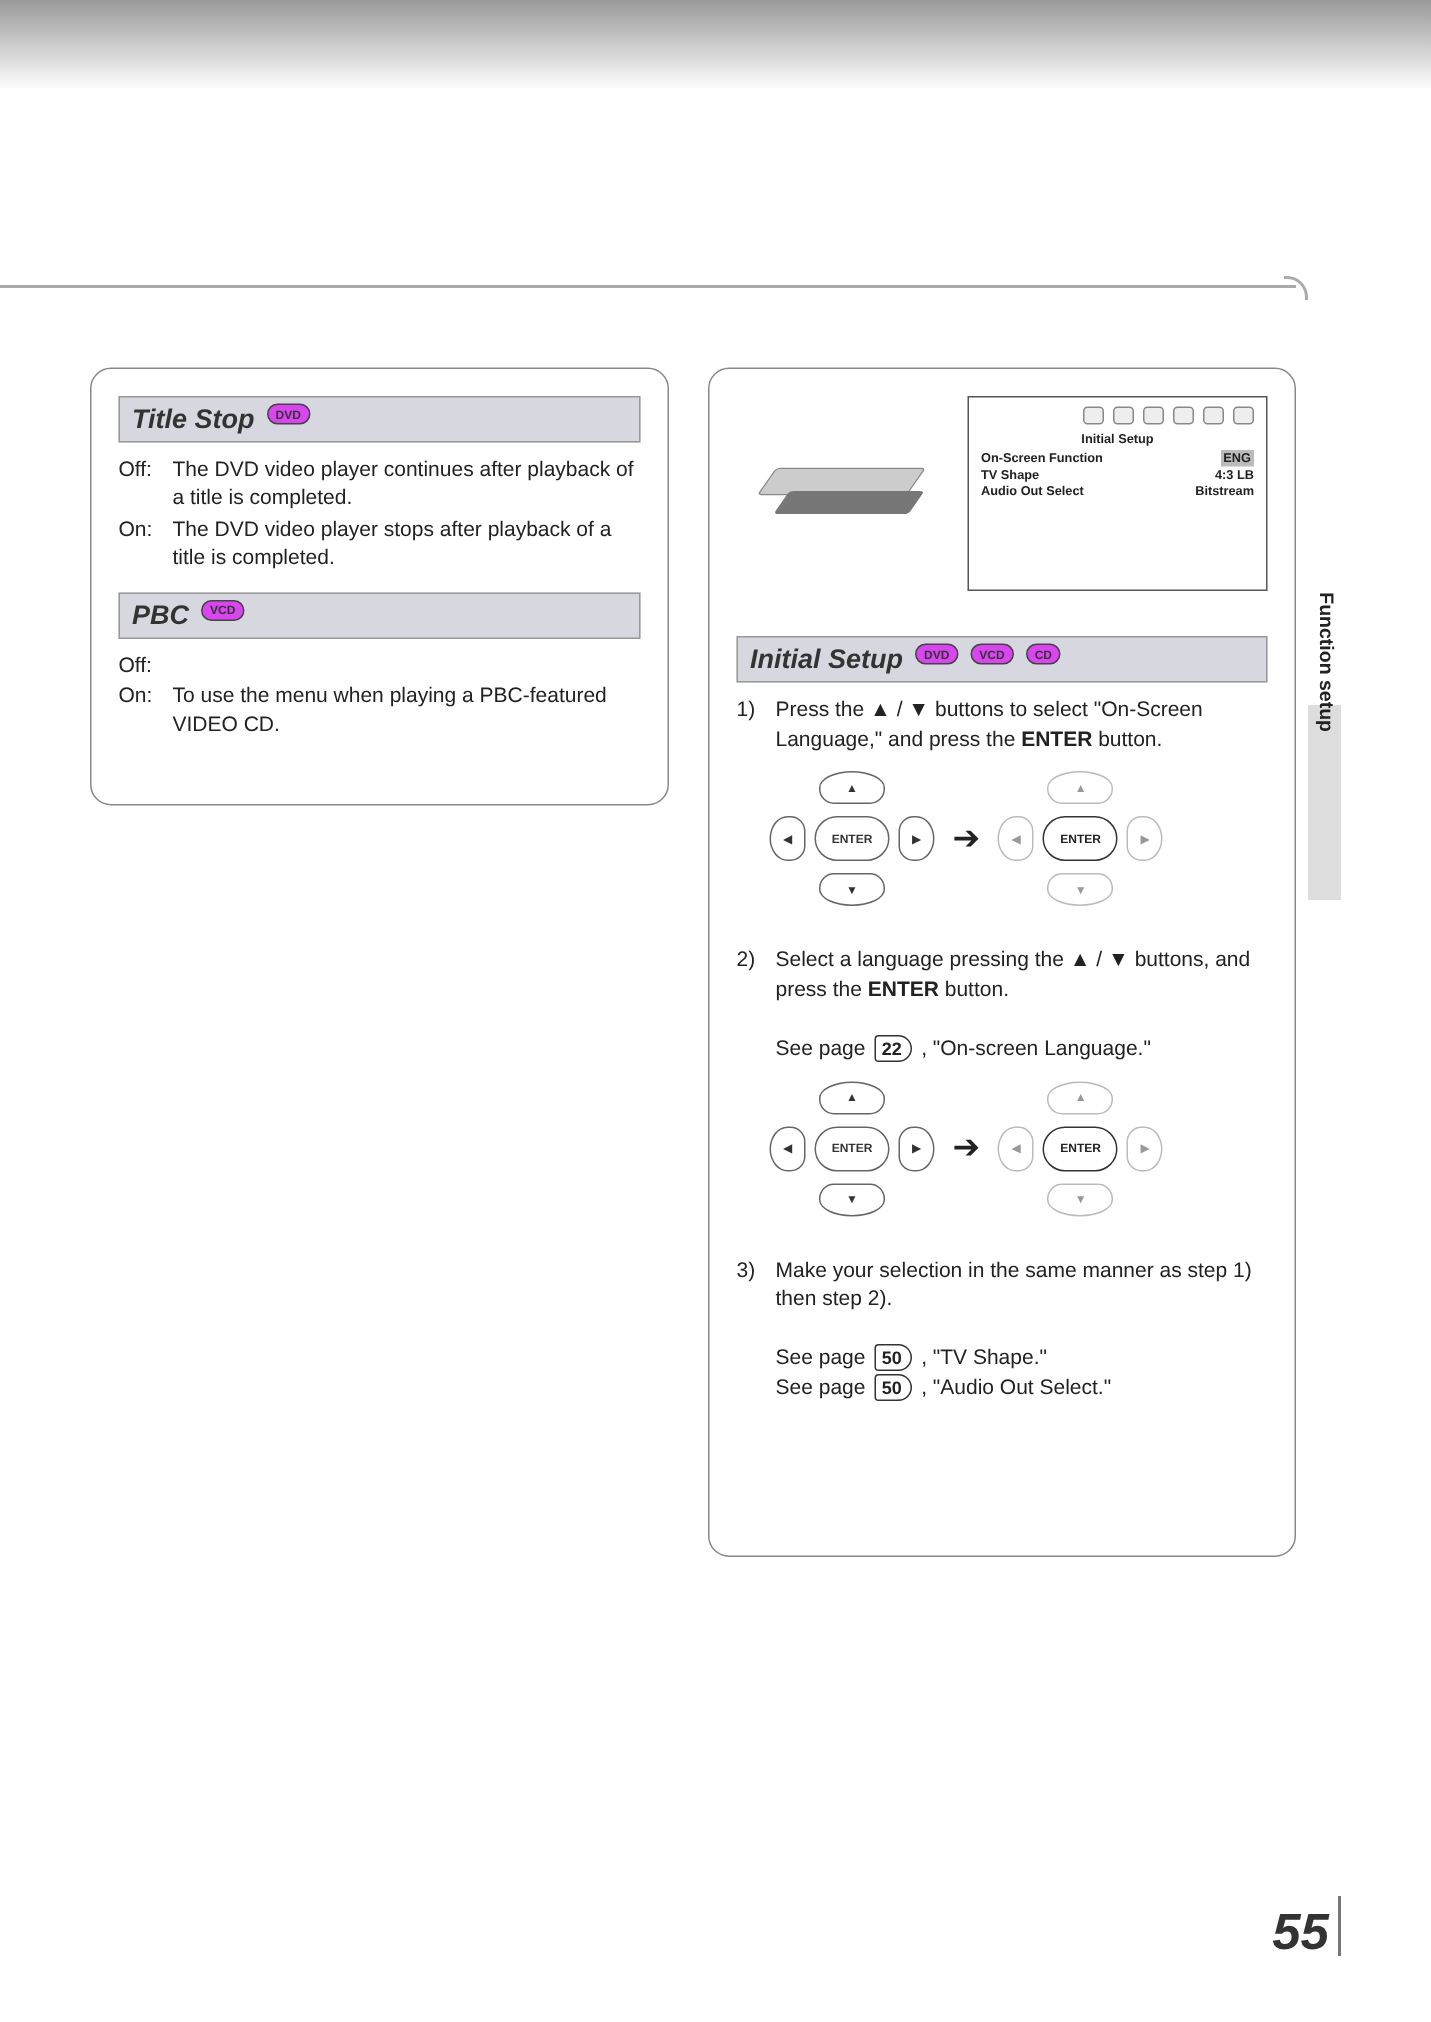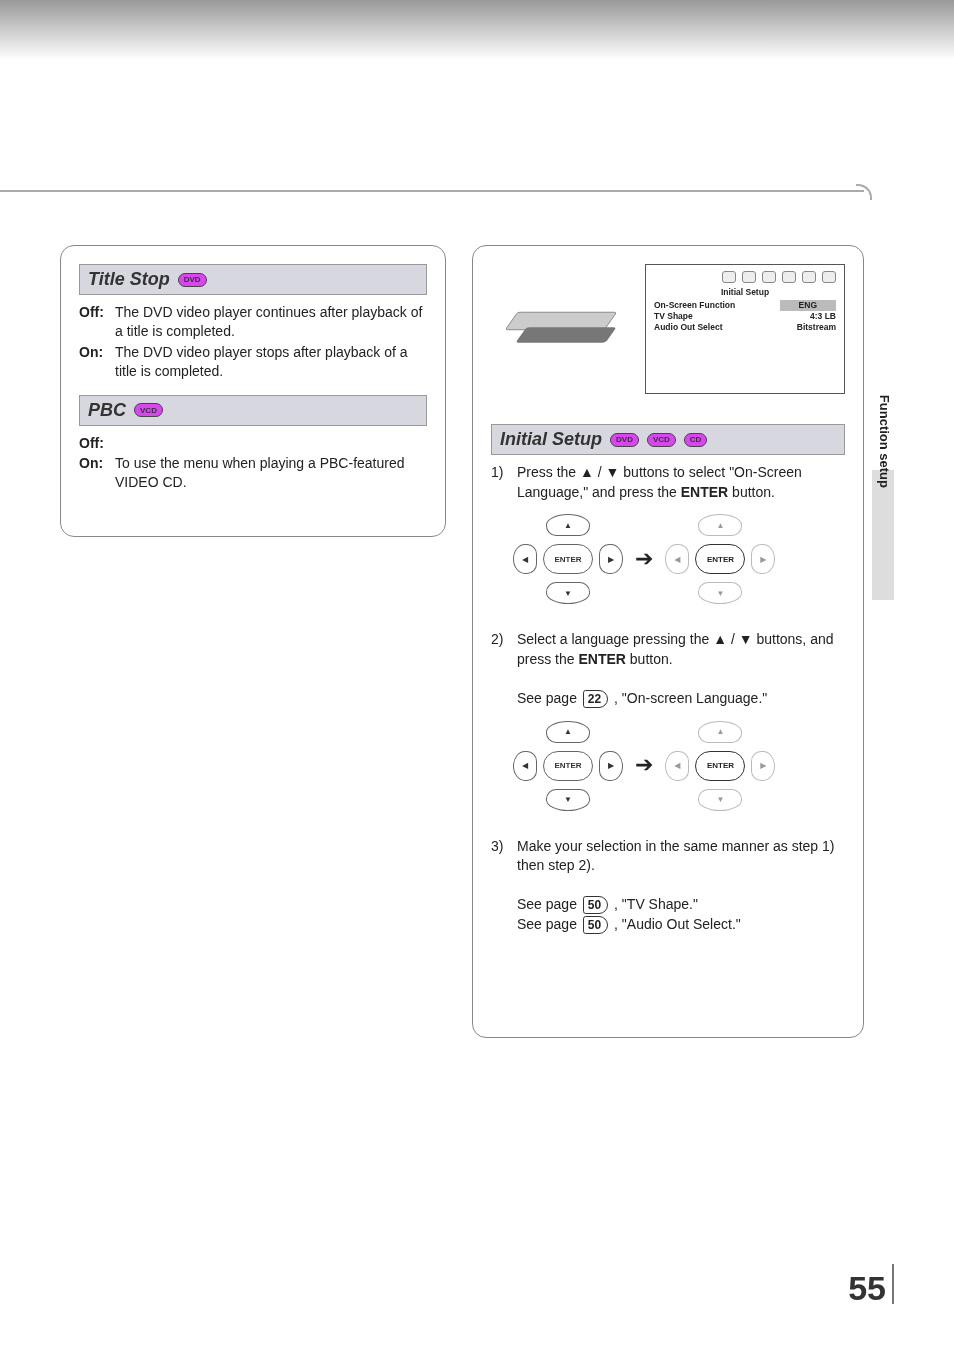--- a/index.html
+++ b/index.html
@@ -50,21 +50,21 @@
     position: relative;
   }
   .col-left { min-height: 280px; flex:1; }
   .col-right { flex:1; }
 
   .sec-head {
     background: #d7d7e0;
     border: 1px solid #999;
     padding: 4px 8px;
     display: flex;
-    align-items: center;
+    align-items: flex-start;
     gap: 8px;
     margin-bottom: 8px;
   }
   .sec-head .title {
     font-weight: bold;
     font-style: italic;
     font-size: 18px;
     color: #333;
   }
   .disc-badge {
@@ -80,21 +80,21 @@
     color: #333;
     background: #d946ef;
   }
 
   .opt-list {
     font-size: 14px;
     line-height: 1.35;
     margin-bottom: 14px;
   }
   .opt-row { display: flex; gap: 6px; margin: 2px 0; }
-  .opt-row .k { min-width: 30px; font-weight: bold; }
+  .opt-row .k { min-width: 30px; }
   .opt-row .v { flex: 1; }
 
   .screen-row {
     display:flex;
     gap:14px;
     margin-bottom:30px;
     align-items:flex-start;
     justify-content:center;
   }
   .dvd-illus { width:140px; height:110px; position:relative; }
@@ -127,21 +127,21 @@
     margin-bottom:4px;
   }
   .mini-screen .icons span{
     width:14px;height:12px;border:1px solid #888;border-radius:3px;
     background:#eee;
   }
   .mini-screen .hd{
     text-align:center; font-weight:bold; margin-bottom:2px;
   }
   .mini-screen .row{ display:flex; justify-content:space-between; font-weight:bold;}
-  .mini-screen .hilite{ background:#bbb; padding:0 19px;}
+  .mini-screen .hilite{ background:#bbb; padding:0 2px;}
 
   .steps { font-size:14px; line-height:1.4; }
   .step { display:flex; gap:8px; margin-bottom:10px; }
   .step .n{ min-width:18px; }
   .step .t{ flex:1; }
   .step .t b{ font-weight:bold; }
 
   .dpad-row{
     display:flex; align-items:center; gap:12px;
     margin:12px 0 26px 22px;
@@ -193,20 +193,21 @@
     font-size:13px;
     transform: rotate(90deg);
     transform-origin: top right;
     white-space:nowrap;
   }
   .page-num{
     position:absolute;
     right:68px; bottom:40px;
     font-size:34px;
     font-weight:bold;
+    font-style:italic;
     color:#333;
   }
   .page-num-bar{
     position:absolute;
     right:60px; bottom:44px;
     width:2px; height:40px;
     background:#777;
   }
 
   

